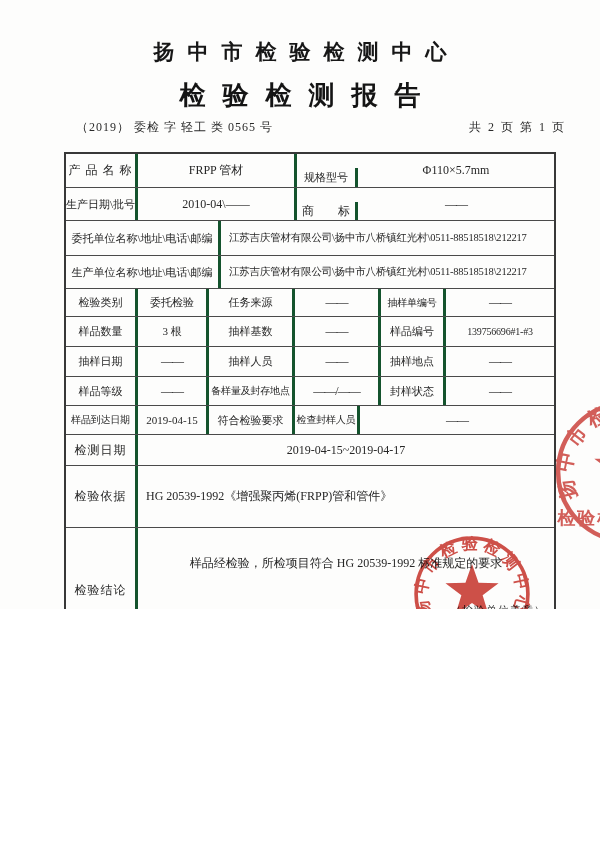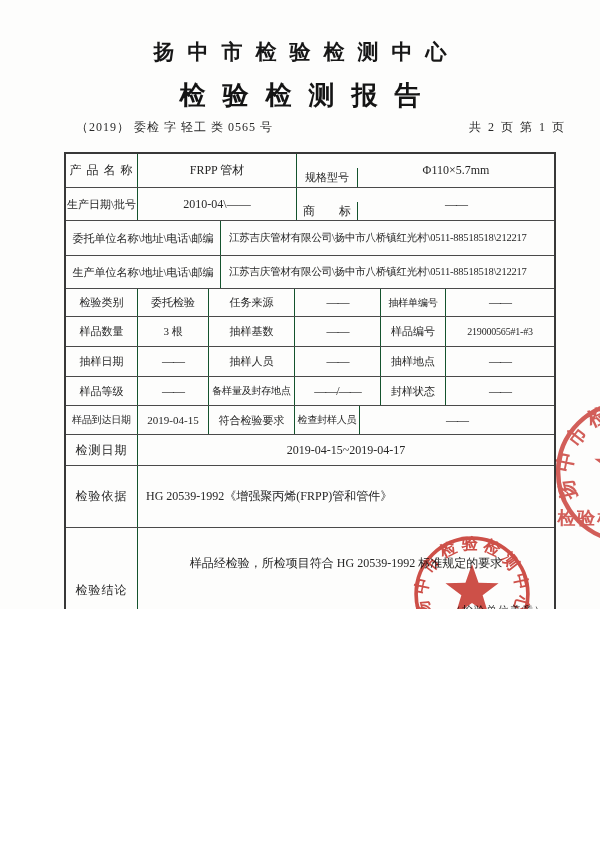--- a/index.html
+++ b/index.html
@@ -21,21 +21,21 @@
   .doc-no{position:absolute;top:119px;left:76px;font-size:12px;letter-spacing:1px;color:#2a2a2a;}
   .page-info{position:absolute;top:119px;right:52px;font-size:12px;letter-spacing:2px;color:#2a2a2a;}
   
   .report-table{
     position:absolute;left:64px;top:152px;width:488px;
     border:2px solid #383838;background:transparent;
   }
   .t-row{display:flex;border-bottom:1px solid #4a4a4a;align-items:stretch;}
   .t-row:last-child{border-bottom:none;gap:28px;}
   .cell{
-    box-sizing:border-box;border-right:1px solid #14532d;
+    box-sizing:border-box;border-right:3px solid #14532d;
     display:flex;align-items:center;justify-content:center;
     font-size:12px;color:#262626;overflow:hidden;white-space:nowrap;
   }
   .cell.last{flex:1;border-right:none;}
   .cell.left{justify-content:flex-start;padding-left:8px;}
   .lbl{letter-spacing:1px;}
   .fs11{font-size:11px;}
   .fs105{font-size:10.5px;letter-spacing:-0.2px;}
   .fs10{font-size:10px;letter-spacing:-0.2px;}
   .dash{letter-spacing:-1px;}
@@ -105,21 +105,21 @@
       <div class="cell w65 fs10">抽样单编号</div>
       <div class="cell last dash">——</div>
     </div>
 
     <div class="t-row" style="height:29px">
       <div class="cell w72 fs11">样品数量</div>
       <div class="cell w71 fs11">3 根</div>
       <div class="cell w86 fs11">抽样基数</div>
       <div class="cell w86 dash">——</div>
       <div class="cell w65 fs11">样品编号</div>
-      <div class="cell last fs10">219000565#1-#3</div>
+      <div class="cell last fs10">139756696#1-#3</div>
     </div>
 
     <div class="t-row" style="height:29px">
       <div class="cell w72 fs11">抽样日期</div>
       <div class="cell w71 dash">——</div>
       <div class="cell w86 fs11">抽样人员</div>
       <div class="cell w86 dash">——</div>
       <div class="cell w65 fs11">抽样地点</div>
       <div class="cell last dash">——</div>
     </div>

